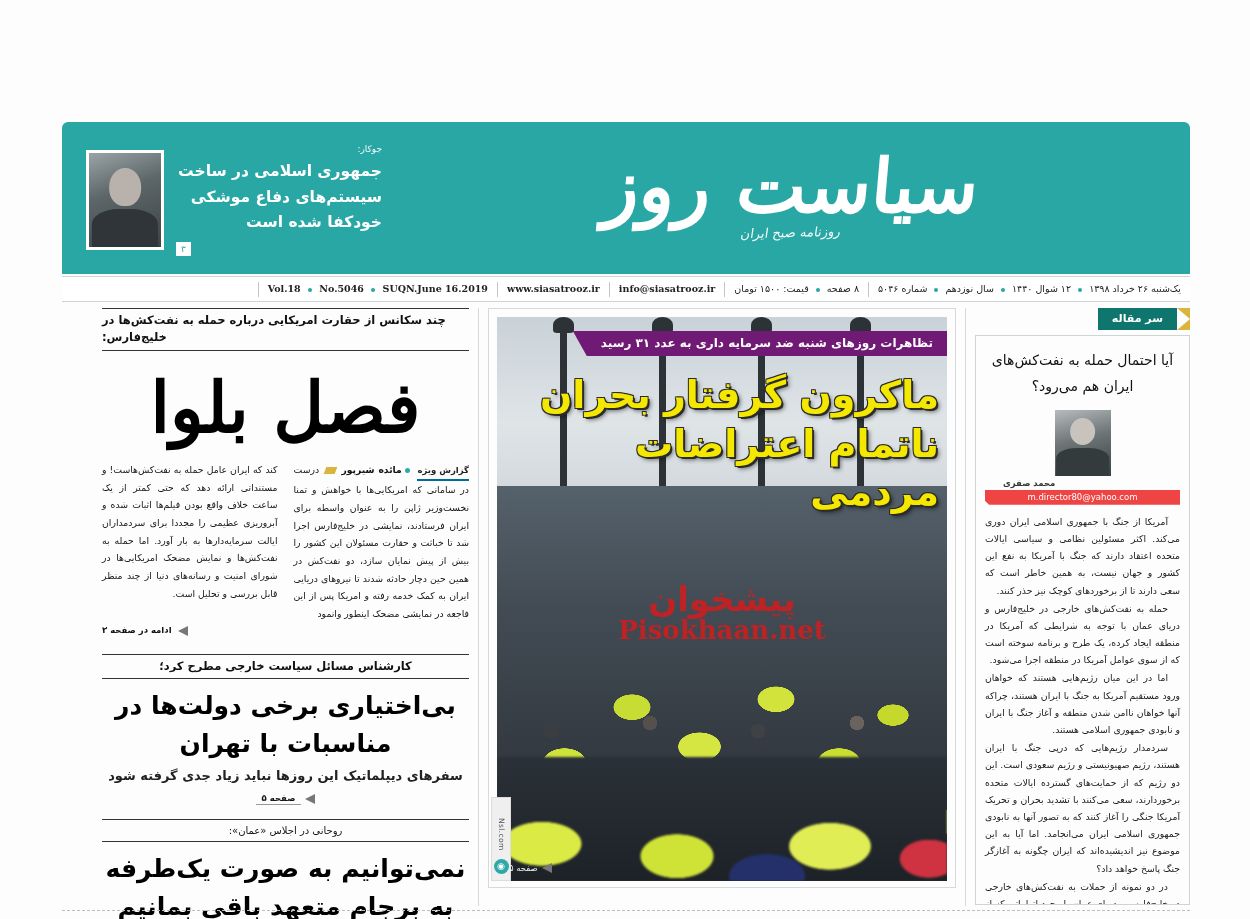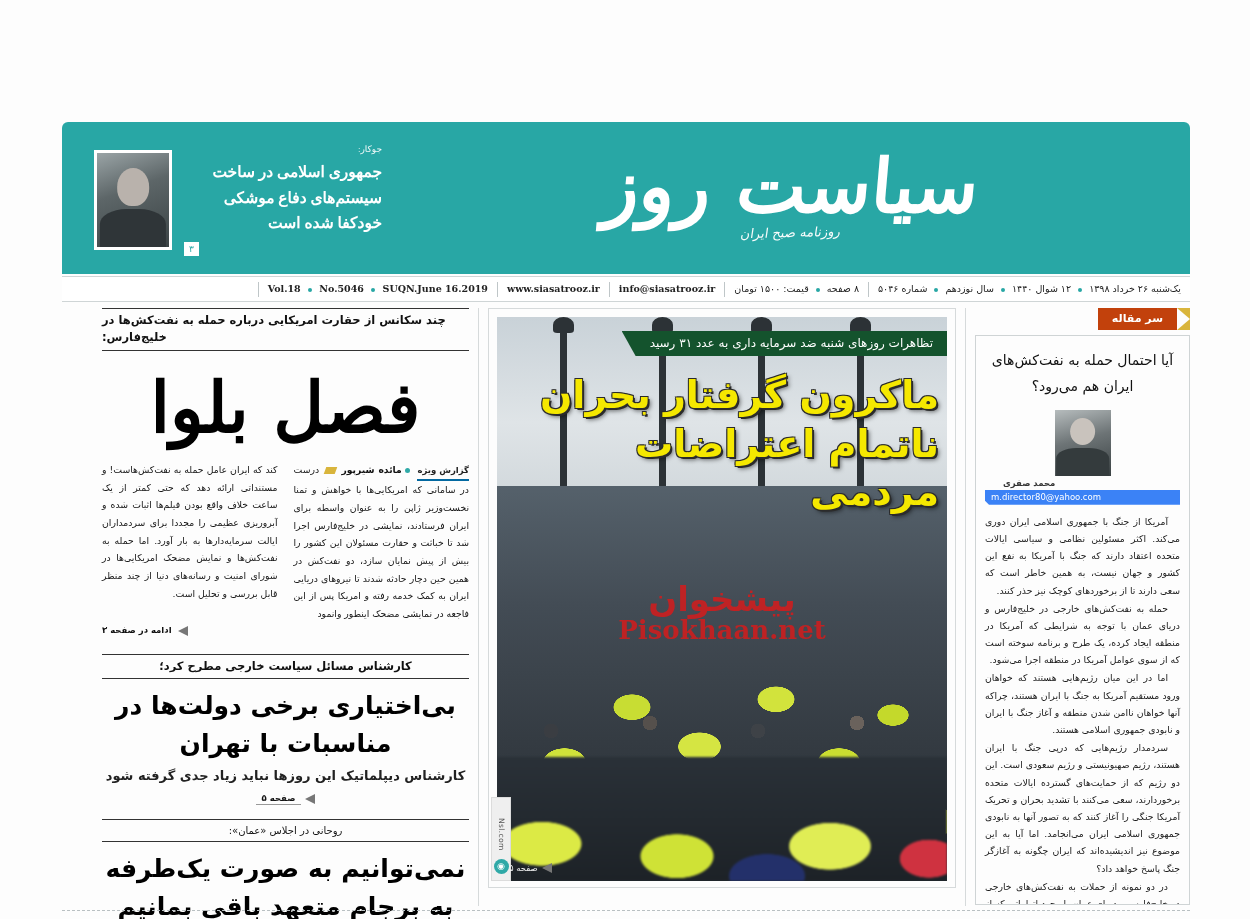--- a/index.html
+++ b/index.html
@@ -34,21 +34,21 @@
   }
 
   
   .promo {
     display: flex;
     align-items: center;
     gap: 12px;
     padding: 14px 16px 10px 10px;
     width: 330px;
   }
-  .promo.left { direction: ltr; padding: 14px 10px 10px 32px; font-family: Liberation Serif, serif; }
+  .promo.left { direction: ltr; padding: 14px 10px 10px 24px; }
 
   .promo-photo {
     width: 78px;
     height: 100px;
     background: linear-gradient(160deg,#9aa4a6 0%,#5d6668 40%,#3b4345 100%);
     border: 3px solid #ffffff;
     flex: 0 0 auto;
     position: relative;
     overflow: hidden;
   }
@@ -199,21 +199,21 @@
 
   
   .edit-tabrow {
     display: flex;
     justify-content: flex-start;
     align-items: center;
     height: 22px;
     margin-bottom: 5px;
   }
   .edit-tab {
-    background: #c2410c;
+    background: #0f766e;
     color: #fff;
     font-size: 11px;
     font-weight: bold;
     padding: 3px 14px 4px;
     line-height: 15px;
   }
   .edit-fold {
     width: 0; height: 0;
     border-top: 11px solid #d9b53c;
     border-bottom: 11px solid #d9b53c;
@@ -261,26 +261,26 @@
   }
   .edit-author-name {
     font-size: 8.5px;
     font-weight: bold;
     text-align: left;
     color: #333;
     padding-left: 18px;
     margin-bottom: 2px;
   }
   .edit-mail {
-    background: #3b82f6;
+    background: #ef4444;
     color: #ffffff;
     font-size: 8.5px;
     direction: ltr;
-    text-align: left;
-    padding: 2px 6px 3px;
+    text-align: center;
+    padding: 2px 23px 3px;
     margin-bottom: 8px;
     clip-path: polygon(0 0, 100% 0, 100% 100%, 4px 100%, 0 calc(100% - 4px));
     font-family: "DejaVu Sans", "Liberation Sans", sans-serif;
   }
   .edit-body {
     font-size: 9.3px;
     line-height: 1.85;
     text-align: justify;
     color: #1a1a1a;
   }
@@ -367,24 +367,24 @@
       radial-gradient(ellipse 40px 26px at 96% 82%, #cf3240 0 72%, transparent 74%),
       radial-gradient(ellipse 52px 30px at 60% 96%, #23306a 0 72%, transparent 74%),
       linear-gradient(180deg,#2a3138 0%,#1d2227 100%);
     filter: blur(1.2px);
   }
 
   .photo-banner {
     position: absolute;
     right: 0;
     top: 14px;
-    background: #14532d;
+    background: #701a75;
     color: #ffffff;
     font-size: 12px;
-    font-weight: normal;
+    font-weight: bold;
     padding: 5px 14px 6px 28px;
     clip-path: polygon(0 0, 100% 0, 100% 100%, 14px 100%);
     z-index: 4;
     letter-spacing: .1px;
   }
   .photo-headline {
     position: absolute;
     right: 8px;
     left: 8px;
     top: 54px;
@@ -720,21 +720,21 @@
         <div class="cont-note">
           <span class="arrow-ico"></span>
           <span>ادامه در صفحه ۳</span>
         </div>
       </div>
 
       <div class="story" style="margin-top:18px;">
         <div class="story-rule-top"></div>
         <div class="kicker center">کارشناس مسائل سیاست خارجی مطرح کرد؛</div>
         <div class="head-lg">بی‌اختیاری برخی دولت‌ها در مناسبات با تهران</div>
-        <div class="subhead">کارشناس دیپلماتیک این روزها نباید زیاد جدی گرفته شود</div>
+        <div class="subhead">سفرهای دیپلماتیک این روزها نباید زیاد جدی گرفته شود</div>
         <div class="page-ref">
           <span class="arrow-ico"></span>
           <span class="ul">صفحه ۵</span>
         </div>
       </div>
 
       <div class="story" style="margin-top:14px;">
         <div class="story-rule-top"></div>
         <div class="kicker center small">روحانی در اجلاس «عمان»:</div>
         <div class="head-lg">نمی‌توانیم به صورت یک‌طرفه به برجام متعهد باقی بمانیم</div>

